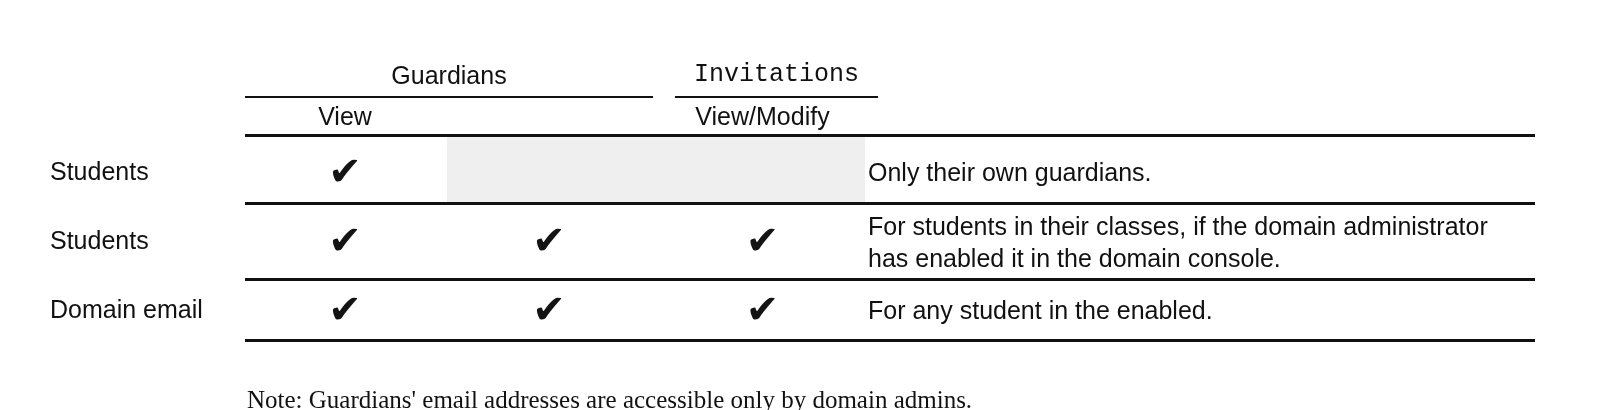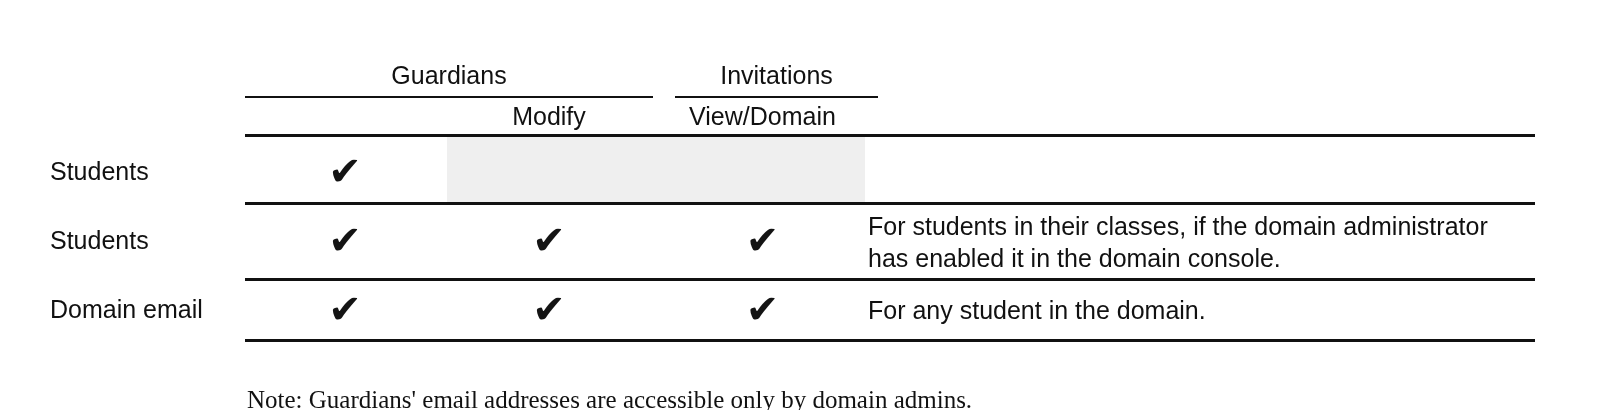--- a/index.html
+++ b/index.html
@@ -83,42 +83,43 @@
     font-weight: 700;
   }
 </style>
 </head>
 <body>
 
 <div id="perm-table">
 
   <div class="grp-head" style="left:245px; top:14px; width:408px;">Guardians</div>
 
-  <div class="grp-head" style="left:675px; top:14px; width:203px;">Invitations</div>
+  <div class="grp-head" style="left:675px; top:14px; width:203px;font-family:Liberation Mono, monospace;">Invitations</div>
 
   <div class="rule thin" style="left:245px; top:50px; width:408px;"></div>
   <div class="rule thin" style="left:675px; top:50px; width:203px;"></div>
 
+  <div class="col-head" style="left:245px; top:55px; width:200px;">View</div>
 
-  <div class="col-head" style="left:445px; top:55px; width:208px;">Modify</div>
 
-  <div class="col-head" style="left:660px; top:55px; width:205px;">View/Domain</div>
+  <div class="col-head" style="left:660px; top:55px; width:205px;">View/Modify</div>
 
   <div class="rule" style="left:245px; top:88px; width:1290px;"></div>
 
   <div class="shaded" style="left:447px; top:91px; width:418px; height:65px;"></div>
 
   <div class="row-label" style="left:50px; top:110px;">Students</div>
 
   <div class="check" style="left:245px; top:105px; width:200px;">✔</div>
 
   <div class="check" style="left:445px; top:105px; width:208px;"></div>
 
   <div class="check" style="left:660px; top:105px; width:205px;"></div>
 
+  <div class="note-cell" style="left:868px; top:110px; width:660px;">Only their own guardians.</div>
 
   <div class="rule" style="left:245px; top:156px; width:1290px;"></div>
 
   <div class="row-label" style="left:50px; top:179px;">Students</div>
 
   <div class="check" style="left:245px; top:174px; width:200px;">✔</div>
 
   <div class="check" style="left:445px; top:174px; width:208px;">✔</div>
 
   <div class="check" style="left:660px; top:174px; width:205px;">✔</div>
@@ -128,19 +129,19 @@
   <div class="rule" style="left:245px; top:232px; width:1290px;"></div>
 
   <div class="row-label" style="left:50px; top:248px;">Domain email</div>
 
   <div class="check" style="left:245px; top:243px; width:200px;">✔</div>
 
   <div class="check" style="left:445px; top:243px; width:208px;">✔</div>
 
   <div class="check" style="left:660px; top:243px; width:205px;">✔</div>
 
-  <div class="note-cell" style="left:868px; top:248px; width:660px;">For any student in the domain.</div>
+  <div class="note-cell" style="left:868px; top:248px; width:660px;">For any student in the enabled.</div>
 
   <div class="rule" style="left:245px; top:293px; width:1290px;"></div>
 
   <div class="footnote" style="left:247px; top:338px;font-family:Liberation Serif, serif;">Note: Guardians' email addresses are accessible only by domain admins.</div>
 
 </div>
 
 </body></html>

